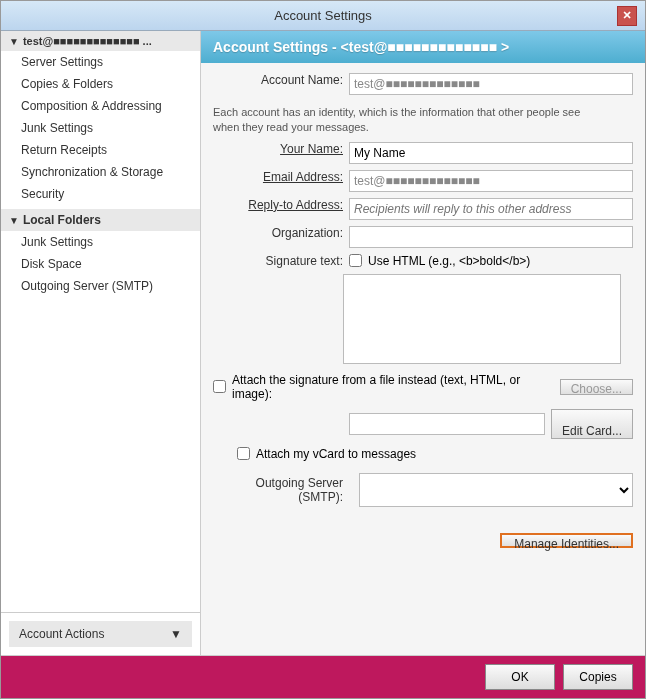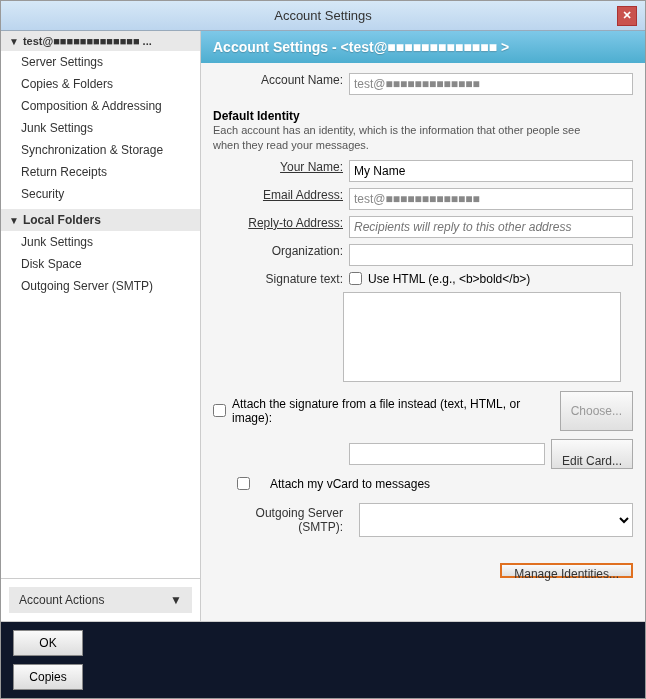--- a/index.html
+++ b/index.html
@@ -199,21 +199,21 @@
     .btn {
       height: 24px;
       padding: 14px 10px;
       border: 1px solid #aaa;
       background: linear-gradient(to bottom, #fafafa, #e0e0e0);
       cursor: pointer;
       font-size: 12px;
       color: #333;
     }
     .btn-choose {
-      height: 40px;
+      height: 16px;
       padding: 2px 10px;
       border: 1px solid #aaa;
       background: linear-gradient(to bottom, #fafafa, #e0e0e0);
       cursor: not-allowed;
       font-size: 12px;
       color: #999;
     }
     .outgoing-row {
       display: flex;
       align-items: center;
@@ -237,41 +237,40 @@
       color: #333;
       align-self: flex-end;
       margin-top: 12px;
     }
     .dialog-footer {
       border-top: 1px solid #ccc;
       padding: 8px 12px;
       display: flex;
       justify-content: flex-end;
       gap: 8px;
-      background: #0f172a;
-      flex-direction: column;
+      background: #be185d;
     }
     .footer-btn {
       width: 70px;
       height: 26px;
       border: 1px solid #888;
       background: linear-gradient(to bottom, #fafafa, #ddd);
       cursor: pointer;
       font-size: 12px;
     }
     .attach-file-row {
       display: flex;
       align-items: center;
       gap: 6px;
       margin-top: 2px;
     }
     .vcard-row {
       display: flex;
       align-items: center;
-      gap: 20px;
+      gap: 6px;
       margin-top: 2px;
       padding-left: 24px;
     }
     .sidebar-list {
       flex: 1;
     }
   </style>
 </head>
 <body>
 
@@ -299,24 +298,24 @@
         <div class="sidebar-item">
           <span>Copies &amp; Folders</span>
         </div>
         <div class="sidebar-item">
           <span>Composition &amp; Addressing</span>
         </div>
         <div class="sidebar-item">
           <span>Junk Settings</span>
         </div>
         <div class="sidebar-item">
+          <span>Return Receipts</span>
+        </div>
+        <div class="sidebar-item">
           <span>Synchronization &amp; Storage</span>
-        </div>
-        <div class="sidebar-item">
-          <span>Return Receipts</span>
         </div>
         <div class="sidebar-item">
           <span>Security</span>
         </div>
 
         <div class="sidebar-section-header">
           <span class="arrow">▼</span>
           <span>Local Folders</span>
         </div>
         <div class="sidebar-item">
@@ -345,21 +344,20 @@
       </div>
 
       <div class="panel-body">
 
         <div class="form-row">
           <span class="form-label">Account Name:</span>
           <input class="form-input" type="text" style="color: rgb(136, 136, 136);" value="test@■■■■■■■■■■■■■">
         </div>
 
         <div style="margin-top:4px;">
-          <div class="section-title">Default Identity</div>
           <div class="section-desc">
             Each account has an identity, which is the information that other people see<br>when they read your messages.
           </div>
         </div>
 
         <div class="form-row">
           <span class="form-label underline">Your Name:</span>
           <input class="form-input" type="text" value="My Name" style="">
         </div>
 

